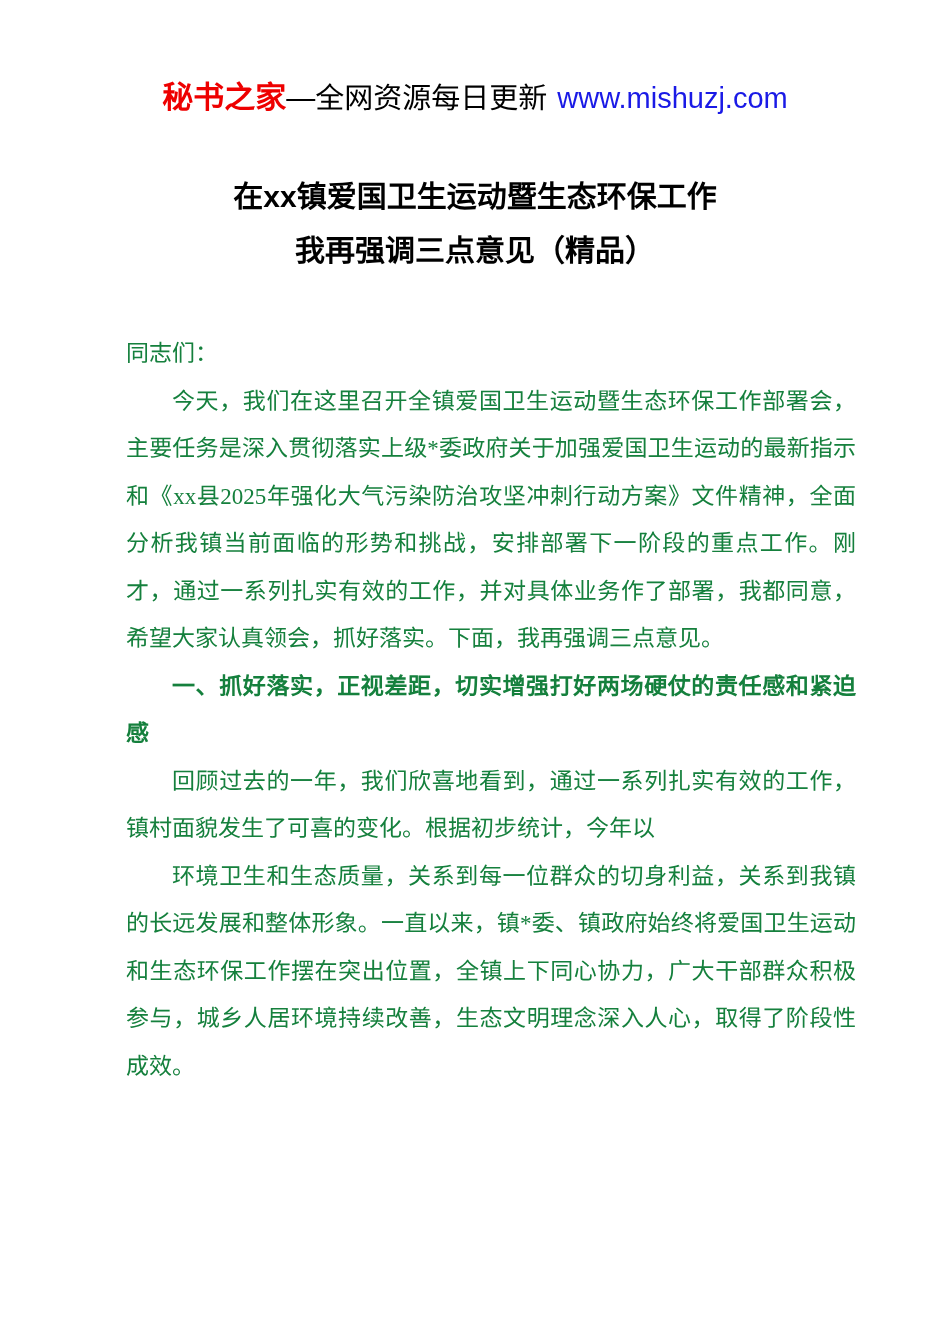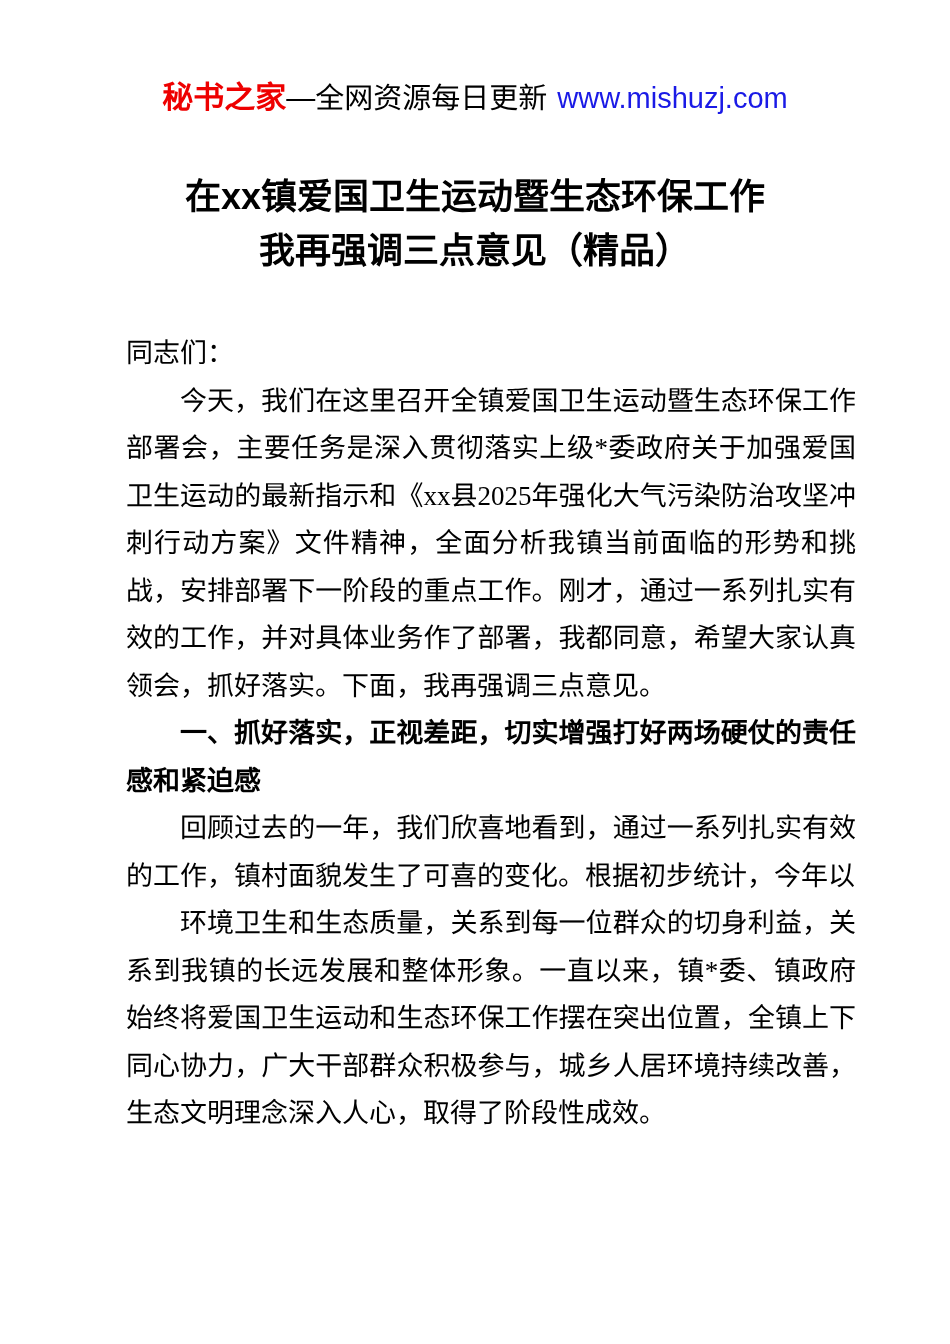--- a/index.html
+++ b/index.html
@@ -42,34 +42,34 @@
   }
   
   .doc-title {
     position: absolute;
     top: 170px;
     left: 0;
     width: 100%;
     text-align: center;
     font-family: "Liberation Sans", sans-serif;
     font-weight: bold;
-    font-size: 36px;
+    font-size: 30px;
     line-height: 54px;
     color: #000000;
   }
   
   .doc-body {
     position: absolute;
     top: 330px;
     left: 126px;
     width: 730px;
-    font-size: 27px;
+    font-size: 23px;
     line-height: 47.5px;
     text-align: justify;
-    color: #000000;
+    color: #15803d;
   }
   .doc-body p {
     margin: 0;
     text-indent: 2em;
   }
   .doc-body p.salutation {
     text-indent: 0;
   }
   .doc-body p.heading {
     font-family: "Liberation Sans", sans-serif;

